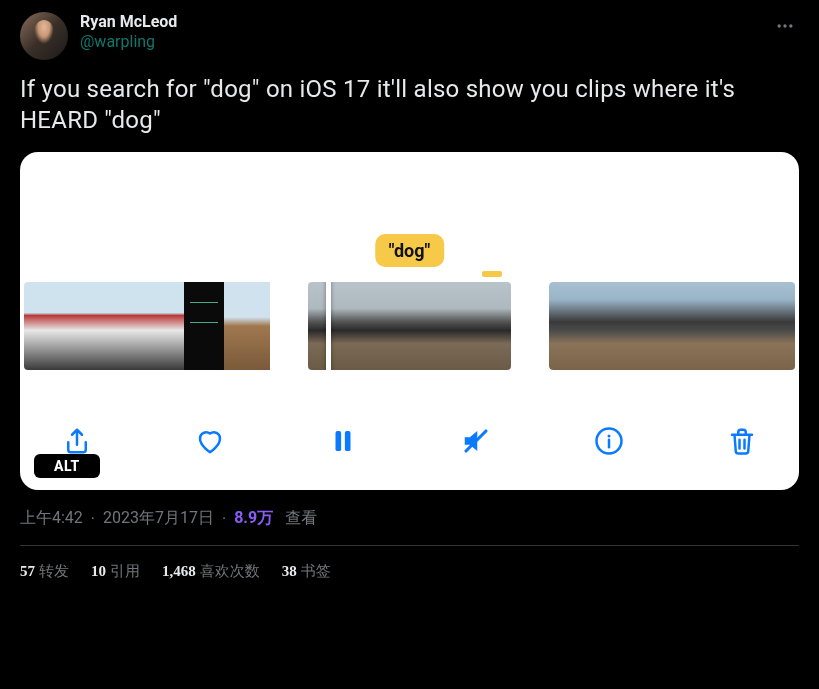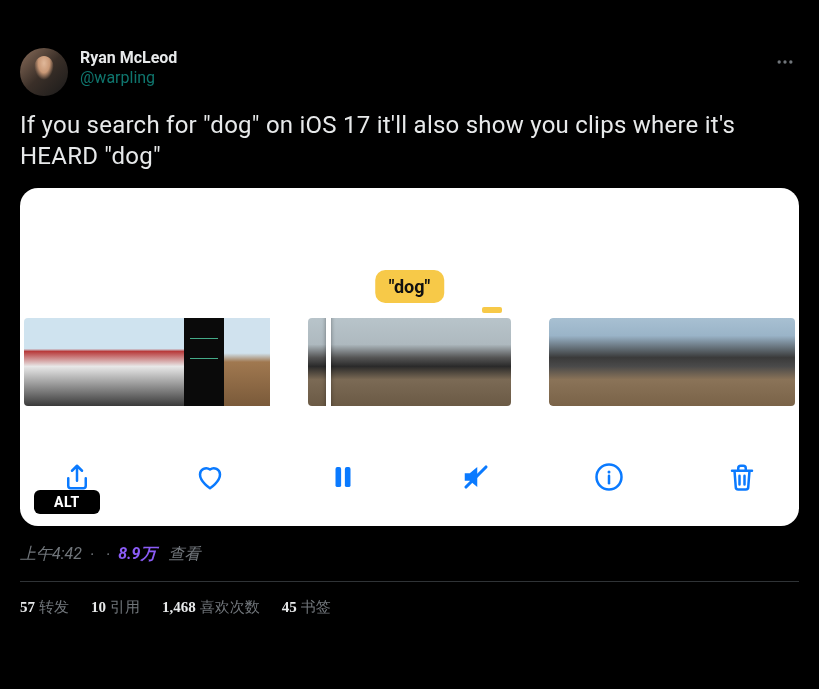--- a/index.html
+++ b/index.html
@@ -5,21 +5,21 @@
   * { box-sizing: border-box; margin: 0; padding: 0; }
   body {
     background: #000;
     font-family: -apple-system, BlinkMacSystemFont, "Segoe UI", Roboto, Helvetica, Arial, sans-serif;
     color: #e7e9ea;
     width: 819px;
     height: 689px;
     overflow: hidden;
     padding: 0 4px;
   }
-  .tweet { padding: 12px 16px 0 16px; margin-top: 36px; }
+  .tweet { padding: 12px 16px 0 16px; }
   .header { display: flex; align-items: flex-start; }
   .avatar {
     width: 48px; height: 48px; border-radius: 50%;
     background: linear-gradient(135deg, #8a6d5a 0%, #3a2f28 50%, #1a1a1a 100%);
     flex-shrink: 0; margin-right: 12px;
     position: relative; overflow: hidden;
   }
   .avatar::after{
     content:""; position:absolute; left:14px; top:8px; width:20px; height:24px;
     background: radial-gradient(ellipse at 50% 30%, #e0b89a 0%, #c99876 40%, transparent 70%);
@@ -72,21 +72,21 @@
   }
   .tb-btn { color:#0a7aff; cursor:pointer; display:flex; align-items:center; justify-content:center; }
   .tb-btn svg { width:30px; height:30px; stroke:#0a7aff; fill:none; stroke-width:2; }
   .tb-btn.solid svg { fill:#0a7aff; stroke:none; }
   .alt-badge {
     position:absolute; left:14px; bottom:12px;
     background:#000; color:#fff; font-weight:800; font-size:14px;
     padding:4px 20px; border-radius:6px; letter-spacing:0.5px;
   }
   .meta {
-    margin-top:18px; font-size:16px; color:#71767b; display:flex; align-items:center; gap:4px;font-style:italic;
+    margin-top:18px; font-size:16px; color:#71767b; display:flex; align-items:center; gap:4px;
   }
   .meta .sep::before { content:"·"; margin:0 4px; }
   .meta .views-num { color:#8b5cf6; font-weight:700; }
   .divider { margin-top:16px; border-top:1px solid #2f3336; }
   .stats {
     display:flex; gap:22px; padding:16px 0 0 0; font-size:15px; color:#71767b;font-family:Liberation Serif, serif;
   }
   .stats .num { color:#e7e9ea; font-weight:700; margin-right:4px; }
   .stats .stat { cursor:pointer; }
 </style>
@@ -181,36 +181,37 @@
           </svg>
       </div>
     </div>
 
     <div class="alt-badge">ALT</div>
   </div>
 
   <div class="meta">
     <span>上午4:42</span>
     <span class="sep"></span>
+    <span>2023年7月17日</span>
     <span class="sep"></span>
     <span class="views-num">8.9万</span>
     <span>&nbsp;</span>
     <span>查看</span>
   </div>
 
   <div class="divider"></div>
 
   <div class="stats">
     <span class="stat">
       <span class="num">57</span><span>转发</span>
     </span>
     <span class="stat">
       <span class="num">10</span><span>引用</span>
     </span>
     <span class="stat">
       <span class="num">1,468</span><span>喜欢次数</span>
     </span>
     <span class="stat">
-      <span class="num">45</span><span>书签</span>
+      <span class="num">38</span><span>书签</span>
     </span>
   </div>
 
 </div>
 
 </body></html>

